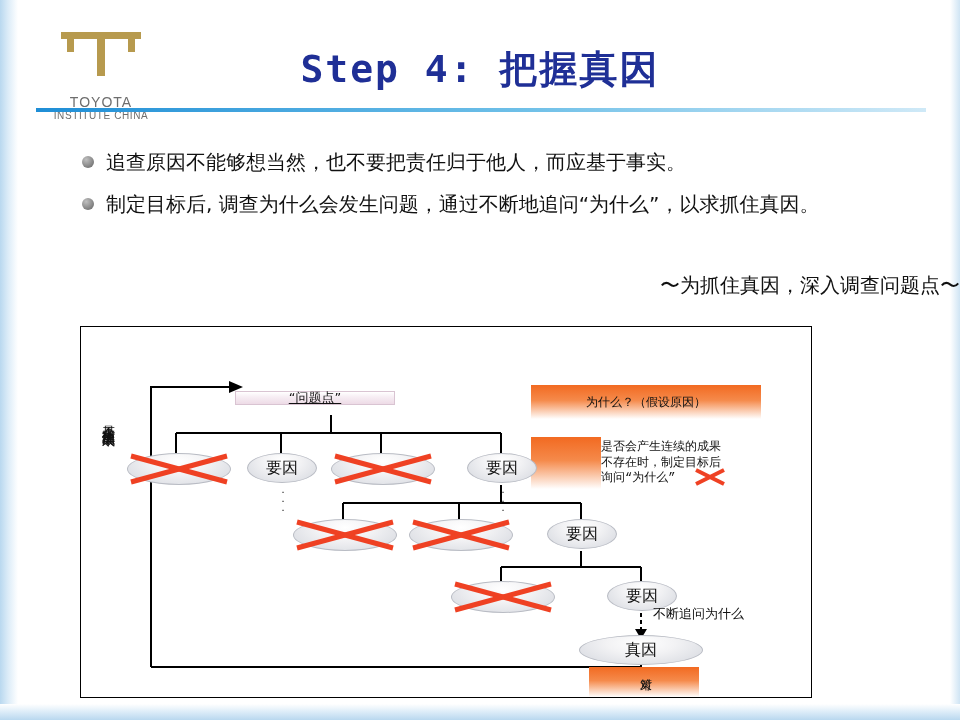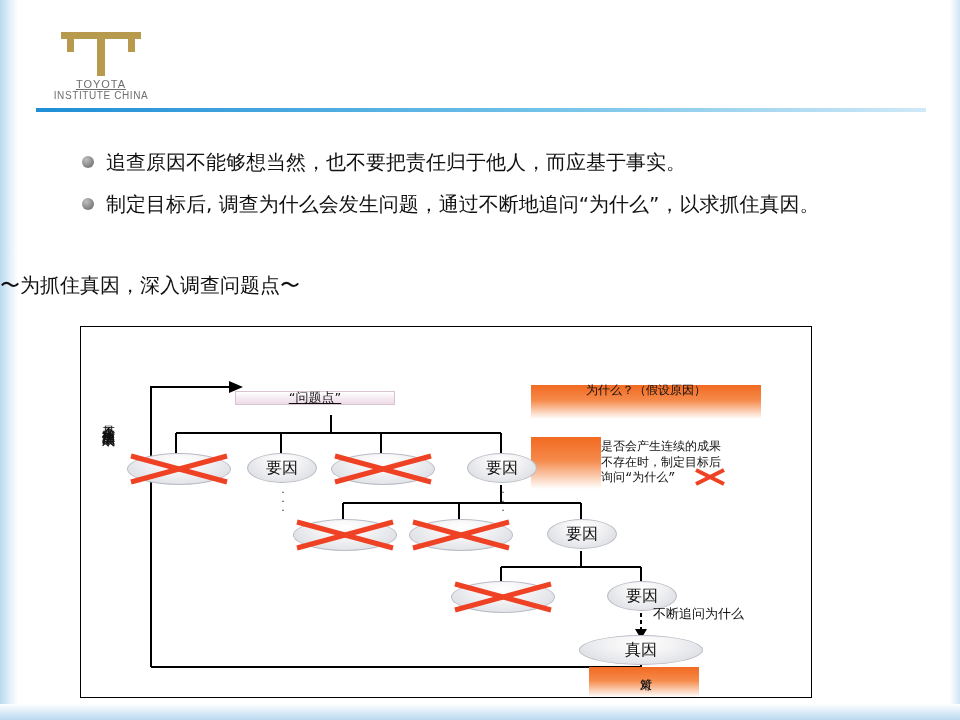--- a/index.html
+++ b/index.html
@@ -62,25 +62,24 @@
   .logo-mark .bar-l {
     left: 8px; top: 7px; width: 7px; height: 13px;
   }
   .logo-mark .bar-r {
     left: 69px; top: 7px; width: 7px; height: 13px;
   }
   .logo-mark .bar-stem {
     left: 38px; top: 7px; width: 8px; height: 37px;
   }
   .logo-text1 {
-    font-size: 11px;
+    font-size: 14px;
     letter-spacing: 1px;
     color: #6e6e6e;
-    margin-top: 2px;
-    text-decoration: underline;
+    margin-top: 18px;
   }
   .logo-text2 {
     font-size: 10px;
     letter-spacing: 0.6px;
     color: #6e6e6e;
   }
   .title {
     position: absolute;
     left: 0; top: 44px;
     width: 960px;
@@ -117,21 +116,21 @@
     position: absolute;
     left: 0; top: 8px;
     width: 12px; height: 12px;
     border-radius: 50%;
     background: radial-gradient(circle at 35% 30%, #bfbfbf 0%, #8c8c8c 55%, #5f5f5f 100%);
   }
   .subtitle {
     position: absolute;
     left: 0; top: 272px;
     width: 960px;
-    text-align: left;
+    text-align: right;
     font-size: 20px;
     color: #111111;
     font-family: "DejaVu Sans", sans-serif;
   }
 
   
   .frame {
     position: absolute;
     left: 80px; top: 326px;
     width: 730px; height: 370px;
@@ -237,20 +236,21 @@
     <div class="logo-mark">
       <div class="bar bar-top"></div>
       <div class="bar bar-l"></div>
       <div class="bar bar-r"></div>
       <div class="bar bar-stem"></div>
     </div>
     <div class="logo-text1">TOYOTA</div>
     <div class="logo-text2">INSTITUTE CHINA</div>
   </div>
 
+  <div class="title">Step 4: 把握真因</div>
   <div class="rule"></div>
 
   <div class="bullets">
     <div class="bullet">
       <span class="dot"></span>
       <span>追查原因不能够想当然，也不要把责任归于他人，而应基于事实。</span>
     </div>
     <div class="bullet">
       <span class="dot"></span>
       <span>制定目标后, 调查为什么会发生问题，通过不断地追问“为什么”，以求抓住真因。</span>
@@ -292,21 +292,21 @@
         <polygon points="554,302 566,302 560,312" fill="#000"></polygon>
 
         <line x1="560" y1="330" x2="560" y2="340" stroke="#000" stroke-width="2"></line>
 
         <line x1="518" y1="148" x2="518" y2="148" stroke="#000" stroke-width="1"></line>
       </svg>
 
       <div class="probox" style="left:154px; top:64px; width:160px; height:14px;text-decoration:underline;">“问题点”</div>
 
       <div class="orangebox" style="left:450px; top:58px; width:230px; height:34px;"></div>
-      <div class="callout callout-center" style="left:450px; top:56px; width:230px;">为什么？（假设原因）</div>
+      <div class="callout callout-center" style="left:450px; top:68px; width:230px;">为什么？（假设原因）</div>
 
       <div class="orangebox" style="left:450px; top:110px; width:70px; height:52px;"></div>
       <div class="callout" style="left:520px; top:112px; width:180px;">是否会产生连续的成果</div>
       <div class="callout" style="left:520px; top:128px; width:180px;">不存在时，制定目标后</div>
       <div class="callout" style="left:520px; top:144px; width:180px;font-family:Liberation Mono, monospace;">询问“为什么”</div>
 
       <div class="node ellipse" style="left:46px; top:126px; width:104px; height:32px;"></div>
       <div class="node ellipse" style="left:166px; top:126px; width:70px; height:30px;">要因</div>
       <div class="node ellipse" style="left:250px; top:126px; width:104px; height:32px;"></div>
       <div class="node ellipse" style="left:386px; top:126px; width:70px; height:30px;">要因</div>

